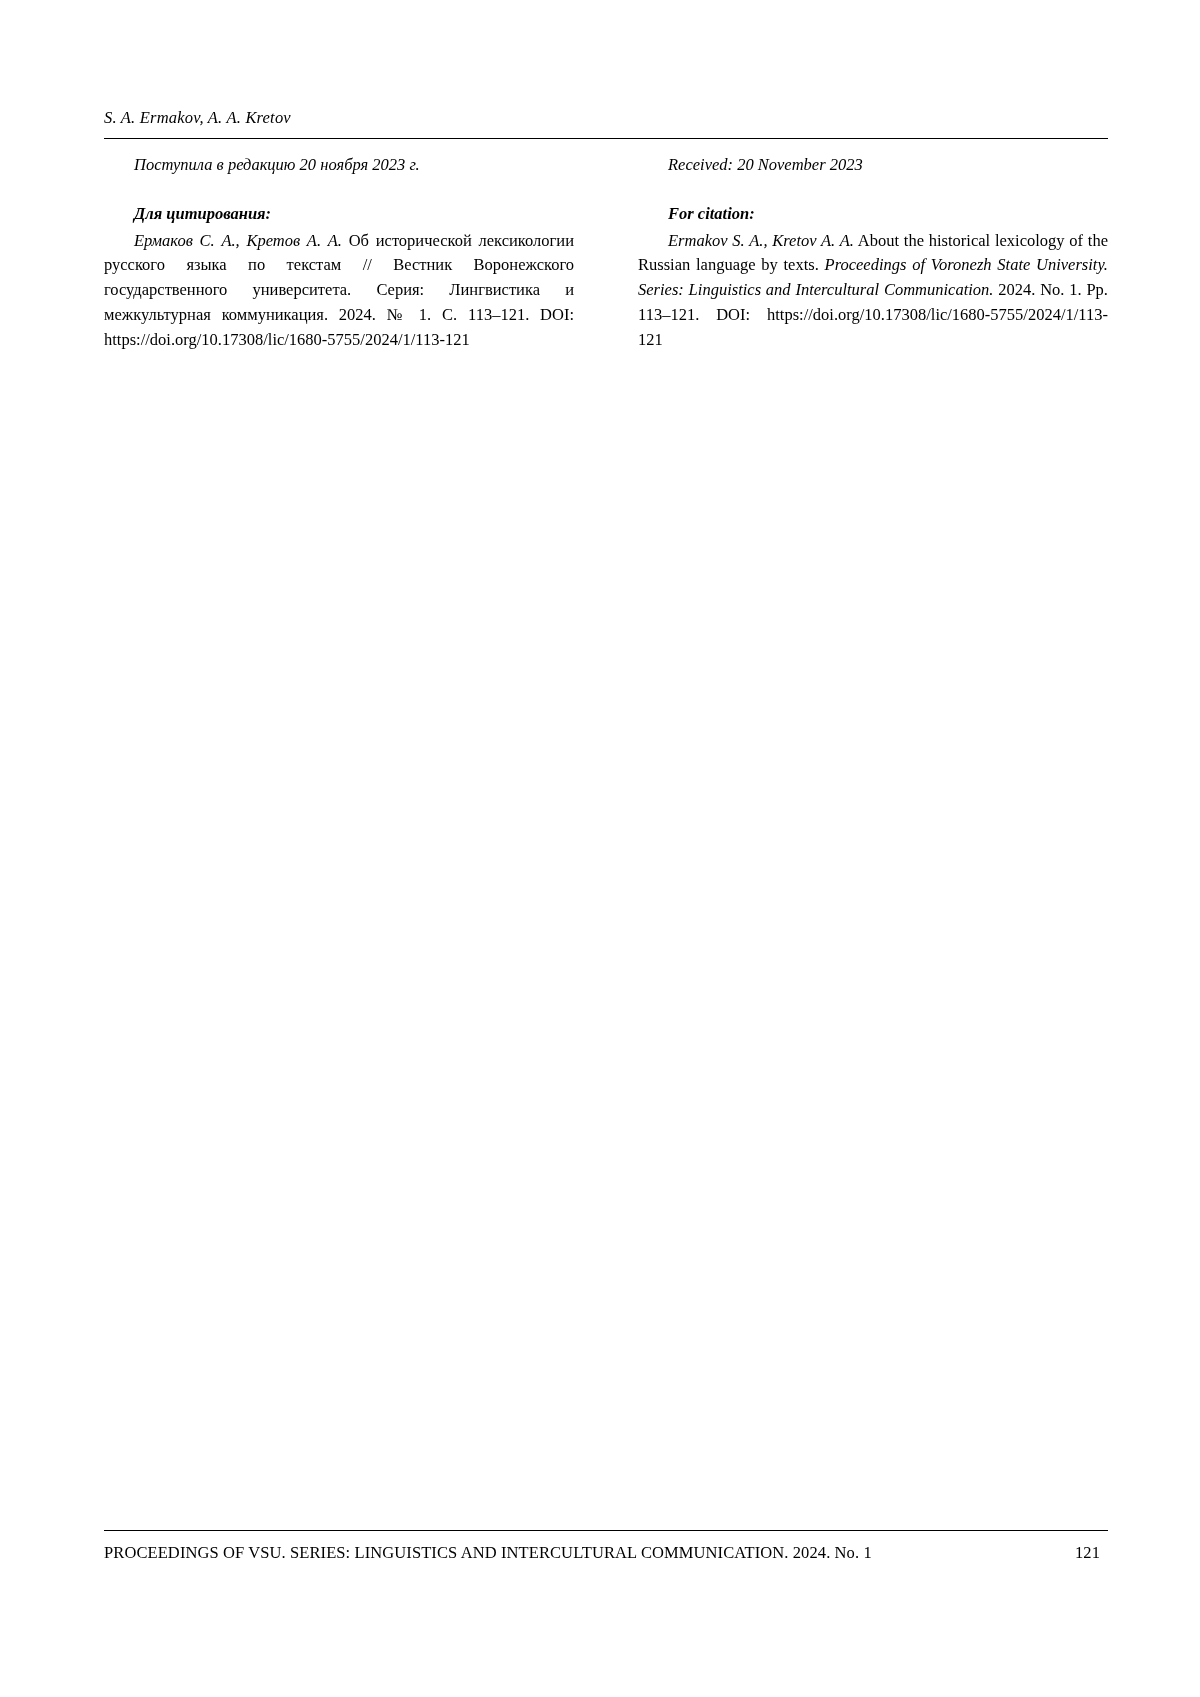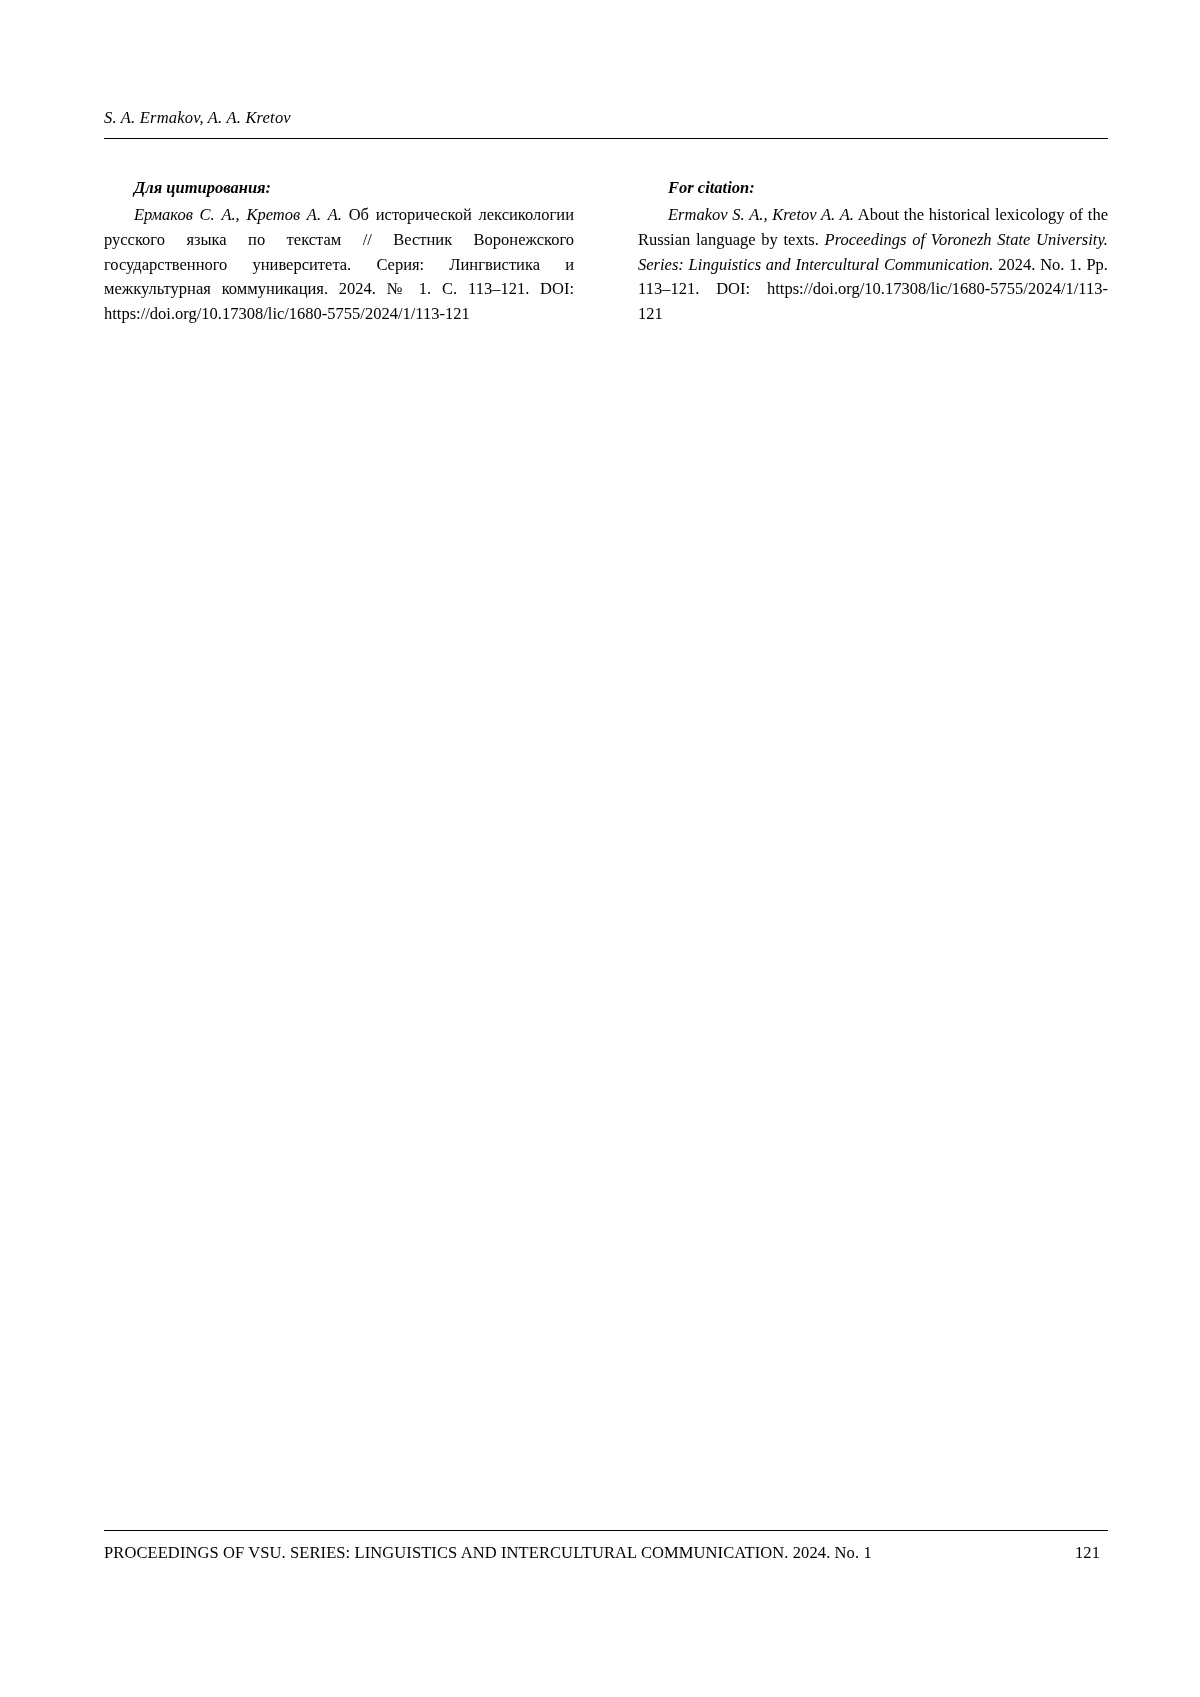--- a/index.html
+++ b/index.html
@@ -115,27 +115,29 @@
 
   <div class="runhead">
     <span class="runhead-left">S. A. Ermakov, A. A. Kretov</span>
   </div>
   <div class="rule-top"></div>
 
   <div class="cols">
 
     <div class="col col-left">
       <div class="dates">
+        <div>Поступила в редакцию 20 ноября 2023 г.</div>
       </div>
       <div class="cite-head">Для цитирования:</div>
       <div class="cite-body left"><span class="it">Ермаков С. А., Кретов А. А.</span><span> Об исторической лексикологии русского языка по текстам // Вестник Воронежского государственного университета. Серия: Лингвистика и межкультурная коммуникация. 2024. № 1. С. 113–121. DOI: https://doi.org/10.17308/lic/1680-5755/2024/1/113-121</span></div>
     </div>
 
     <div class="col col-right">
       <div class="dates">
+        <div>Received: 20 November 2023</div>
       </div>
       <div class="cite-head">For citation:</div>
       <div class="cite-body right"><span class="it">Ermakov S. A., Kretov A. A.</span><span> About the historical lexicology of the Russian language by texts. </span><span class="it">Proceedings of Voronezh State University. Series: Linguistics and Intercultural Communication.</span><span> 2024. No. 1. Pp. 113–121. DOI: https://doi.org/10.17308/lic/1680-5755/2024/1/113-121</span></div>
     </div>
 
   </div>
 
   <div class="rule-bottom"></div>
   <div class="footer">
     <span class="footer-title">PROCEEDINGS OF VSU. SERIES: LINGUISTICS AND INTERCULTURAL COMMUNICATION. 2024. No. 1</span>

